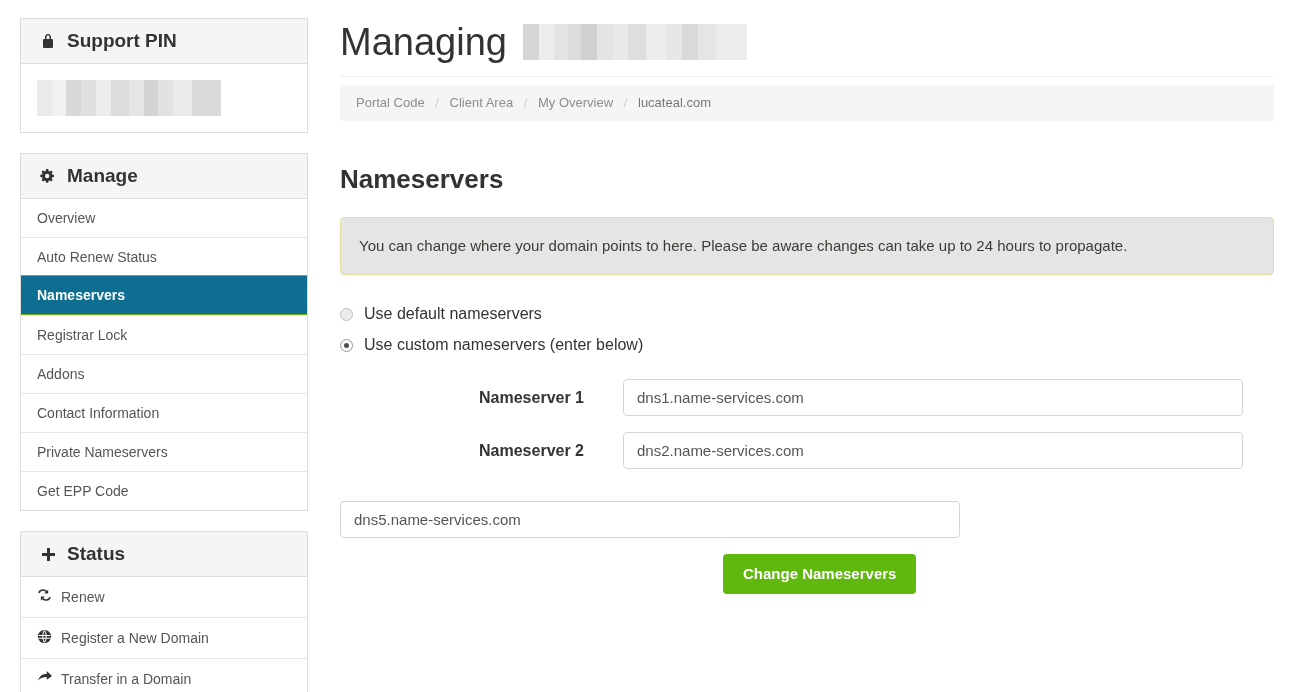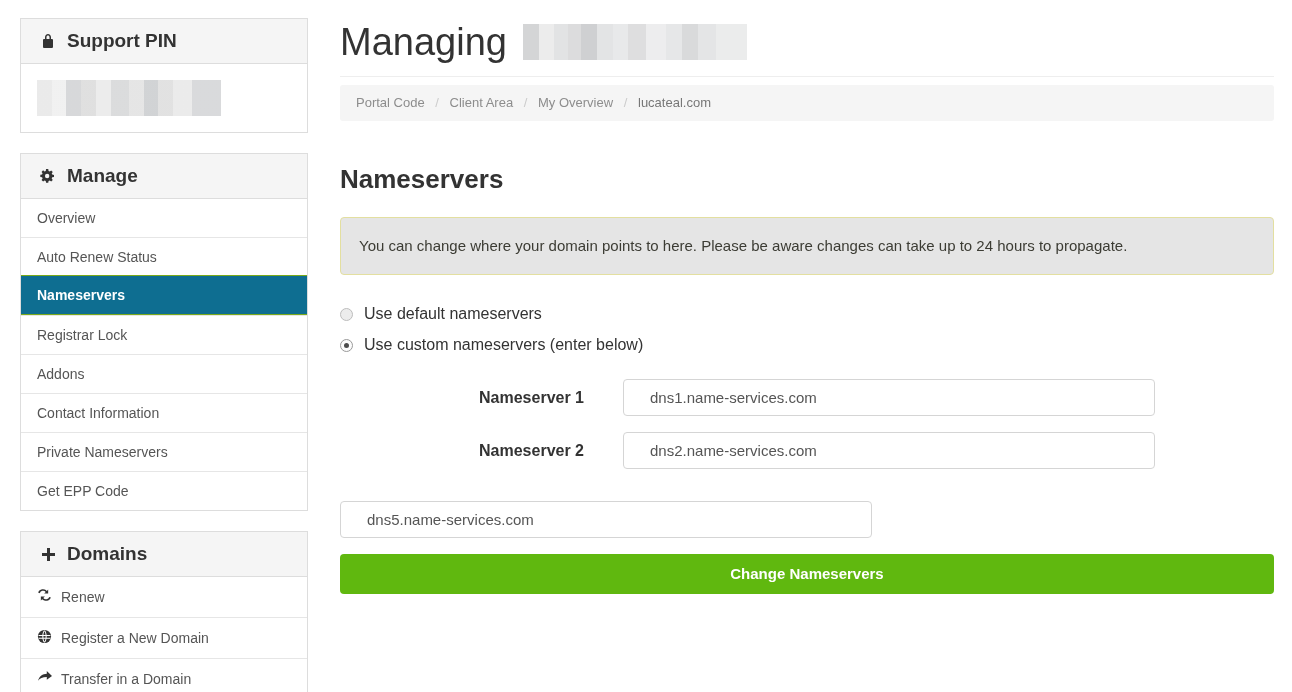--- a/index.html
+++ b/index.html
@@ -226,35 +226,34 @@
   .form-label {
     width: 283px;
     text-align: right;
     padding-right: 39px;
     font-size: 16px;
     font-weight: bold;
     color: #333333;
     line-height: 20px;
   }
   .form-input {
-    width: 532px;
+    width: 620px;
     height: 37px;
     border: 1px solid #d5d5d5;
     border-radius: 4px;
-    padding: 0 26px;
+    padding: 0 13px;
     font-family: "Liberation Sans", sans-serif;
     font-size: 15px;
     color: #555555;
     background: #ffffff;
     outline: none;
   }
   .btn-row {
     display: flex;
     margin-top: 2px;
-    flex-direction: column;
   }
   .btn-spacer { width: 383px; flex: 0 0 auto; }
   .btn-green {
     background: #60b80f;
     border: none;
     border-radius: 4px;
     color: #ffffff;
     font-family: "Liberation Sans", sans-serif;
     font-size: 15px;
     font-weight: bold;
@@ -305,21 +304,21 @@
       </ul>
     </div>
 
     <div class="panel">
       <div class="panel-heading">
         <span class="hicon">
           <svg width="15" height="15" viewBox="0 0 15 15" aria-hidden="true">
             <path fill="#333333" d="M6 1h3v5h5v3H9v5H6V9H1V6h5z"></path>
           </svg>
         </span>
-        <span>Domains</span>
+        <span>Status</span>
       </div>
       <ul class="list-group">
         <li class="action-item">
           <span class="aicon">
             <svg width="15" height="14" viewBox="0 0 16 14" aria-hidden="true">
               <path fill="#333333" d="M1.2 4.3A5.6 5.6 0 0 1 10.5 2.6l1.4-1.4v4.3H7.6l1.7-1.7A3.8 3.8 0 0 0 2.9 5l-1.7-.7zm13.6 5.4A5.6 5.6 0 0 1 5.5 11.4L4.1 12.8V8.5h4.3l-1.7 1.7a3.8 3.8 0 0 0 6.4-1.2l1.7.7z"></path>
             </svg>
           </span>
           <span>Renew</span>
         </li>

